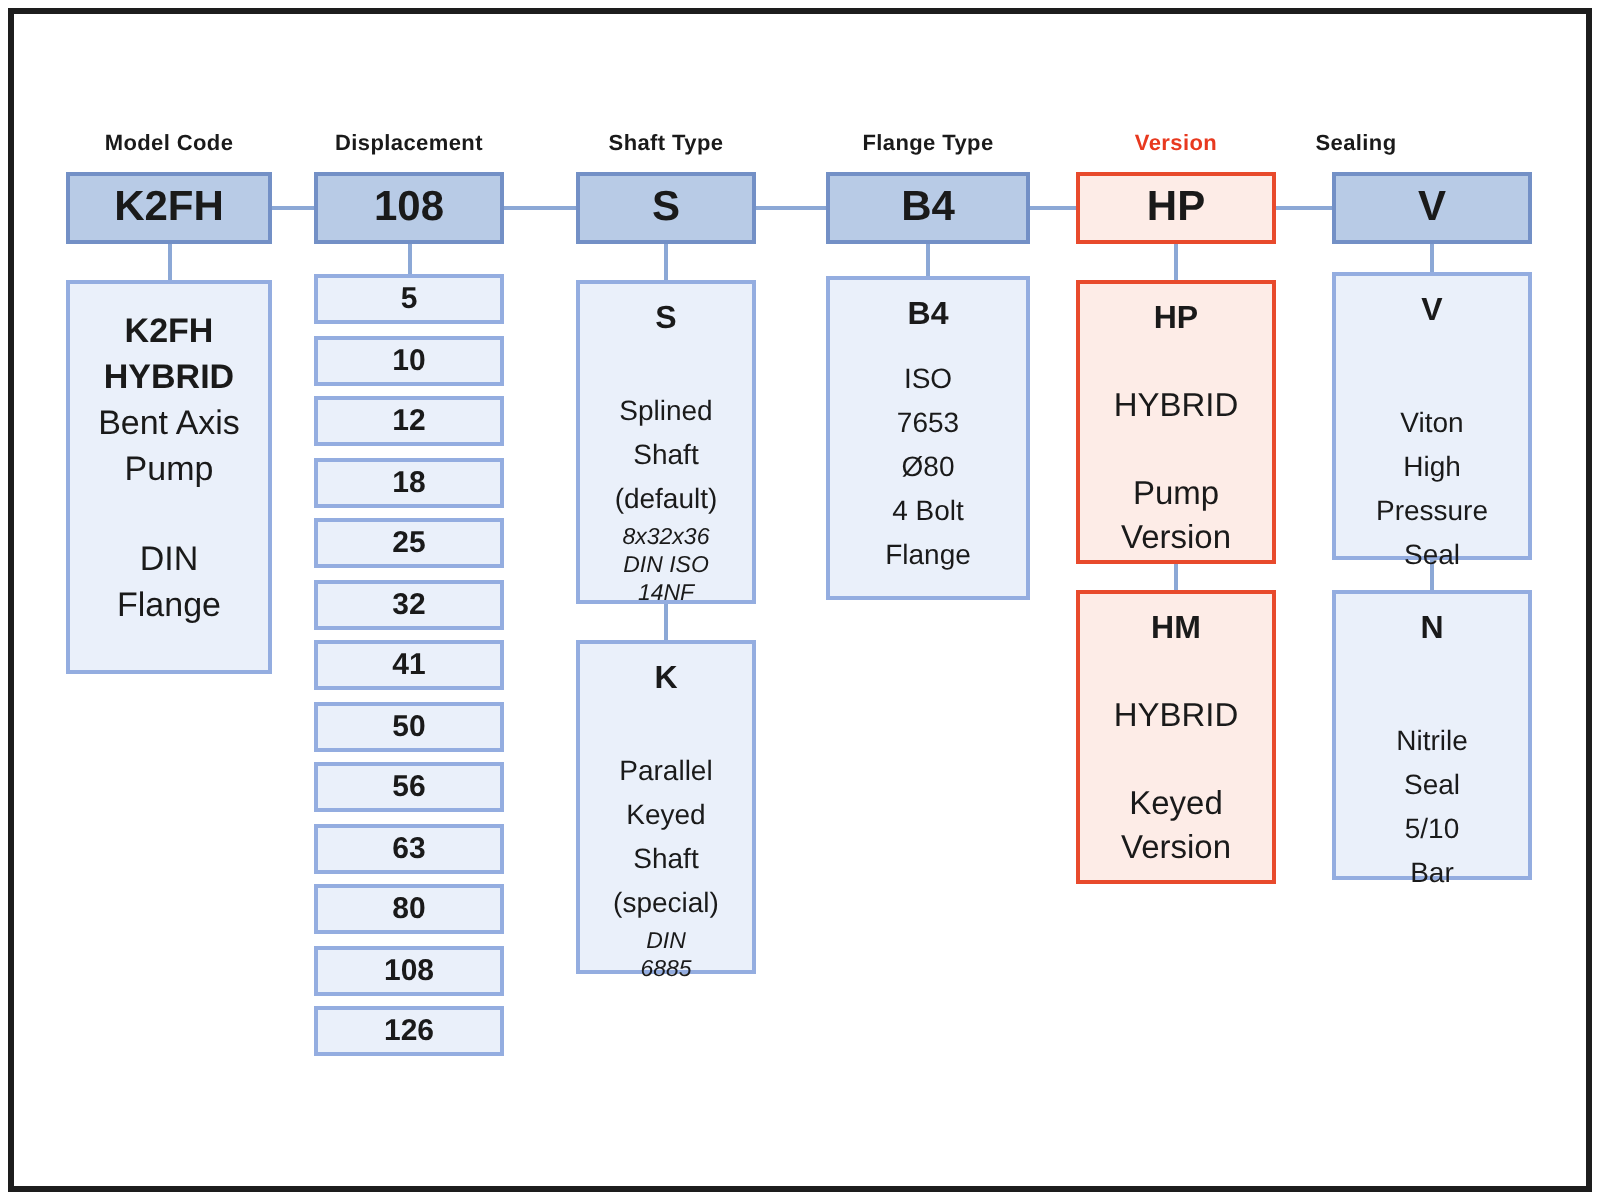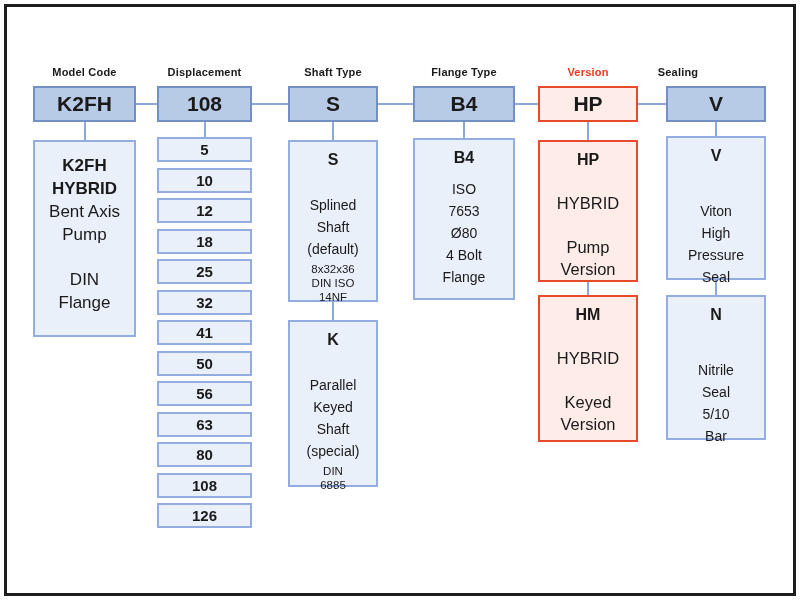--- a/index.html
+++ b/index.html
@@ -50,21 +50,21 @@
   }
 
   .model { padding-top:12px; font-size:17px; line-height:23px; }
   .b { font-weight:bold; }
   .gap22 { height:22px; }
 
   .code { padding-top:8px; font-size:16px; font-weight:bold; line-height:20px; }
   .body16 { font-size:14px; line-height:22px; margin-top:24px; }
   .body16.mt26 { margin-top:10px; }
   .body16.mt22 { margin-top:34px; }
-  .small-lines { font-size:11.5px; line-height:14px; font-weight:bold; margin-top:2px; }
+  .small-lines { font-size:11.5px; line-height:14px; font-weight:bold; margin-top:2px;font-style:italic; }
   .small-lines.normal { font-weight:normal; }
   .ver-line { font-size:16.5px; line-height:22px; margin-top:22px; }
   .ver-block { font-size:16.5px; line-height:22px; margin-top:22px; }
 </style>
 </head>
 <body>
 
 <div class="canvas">
   <div class="frame"></div>
 

